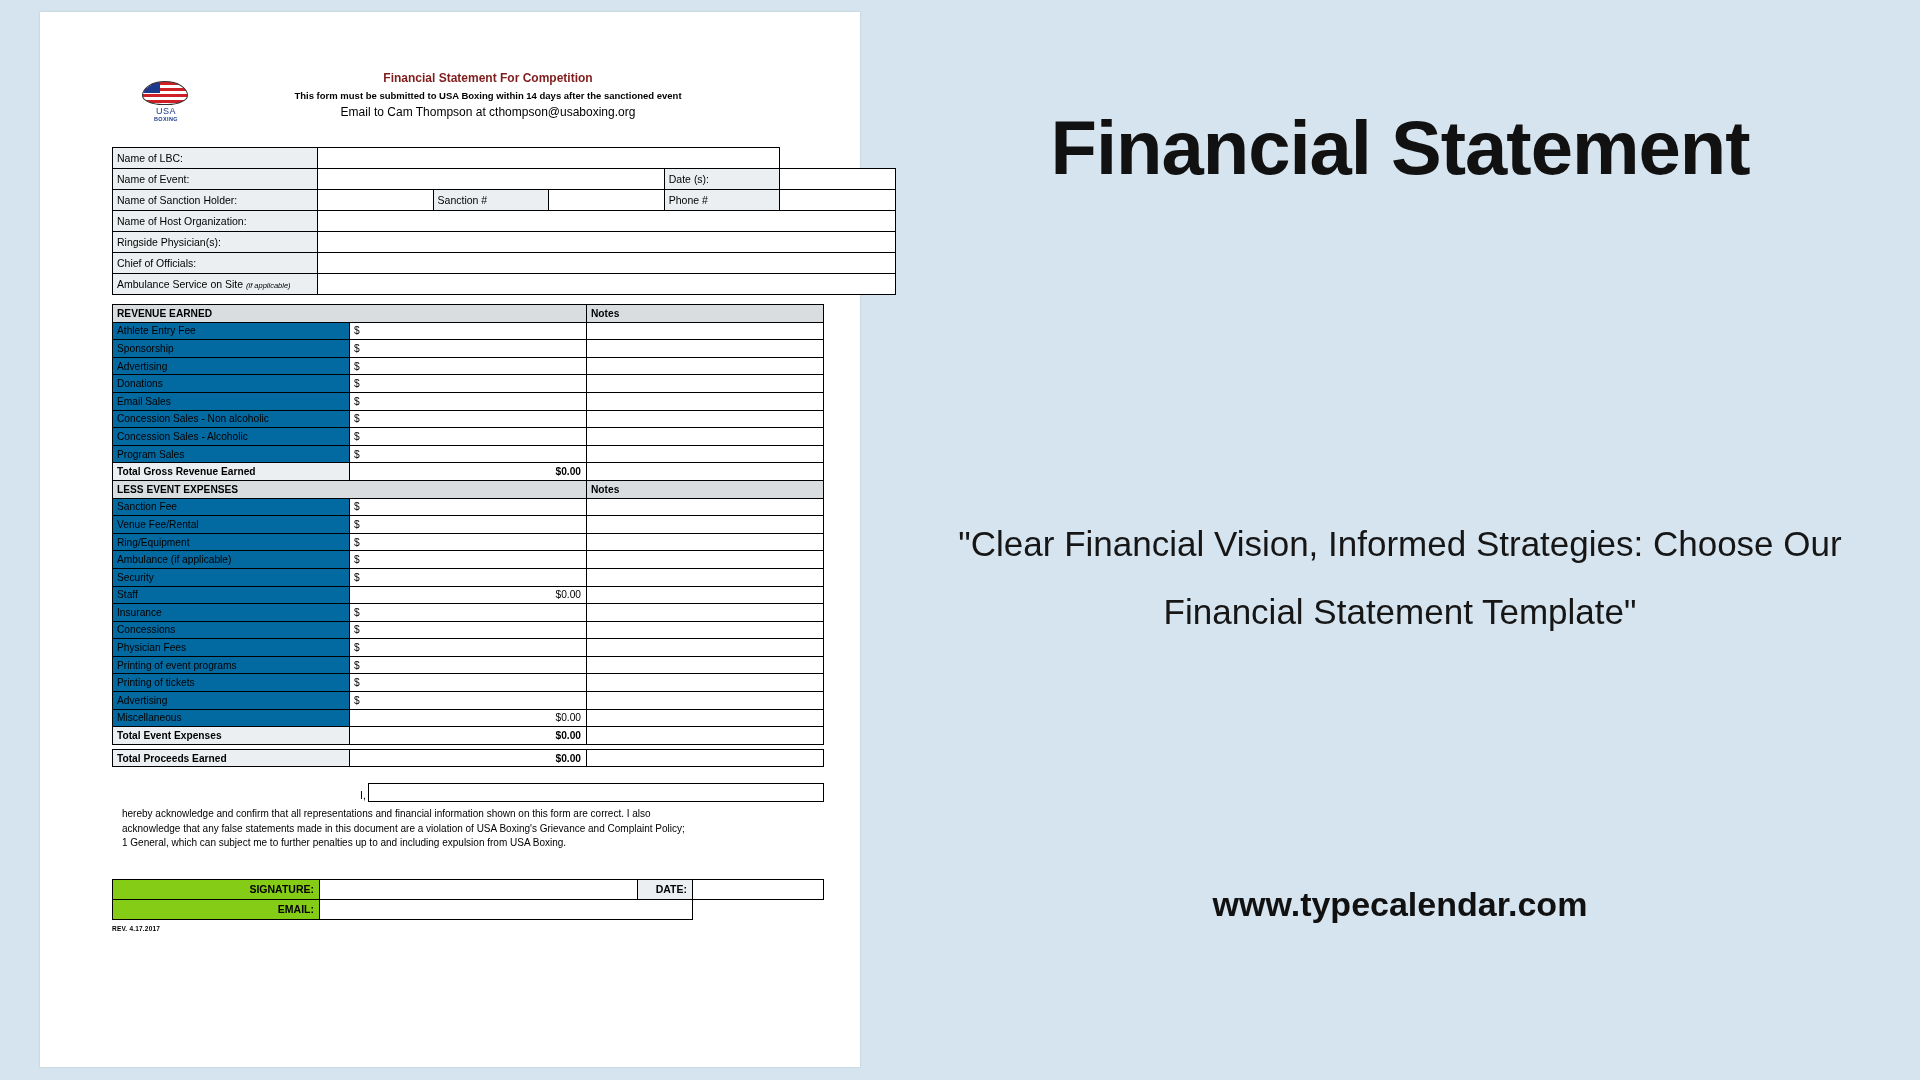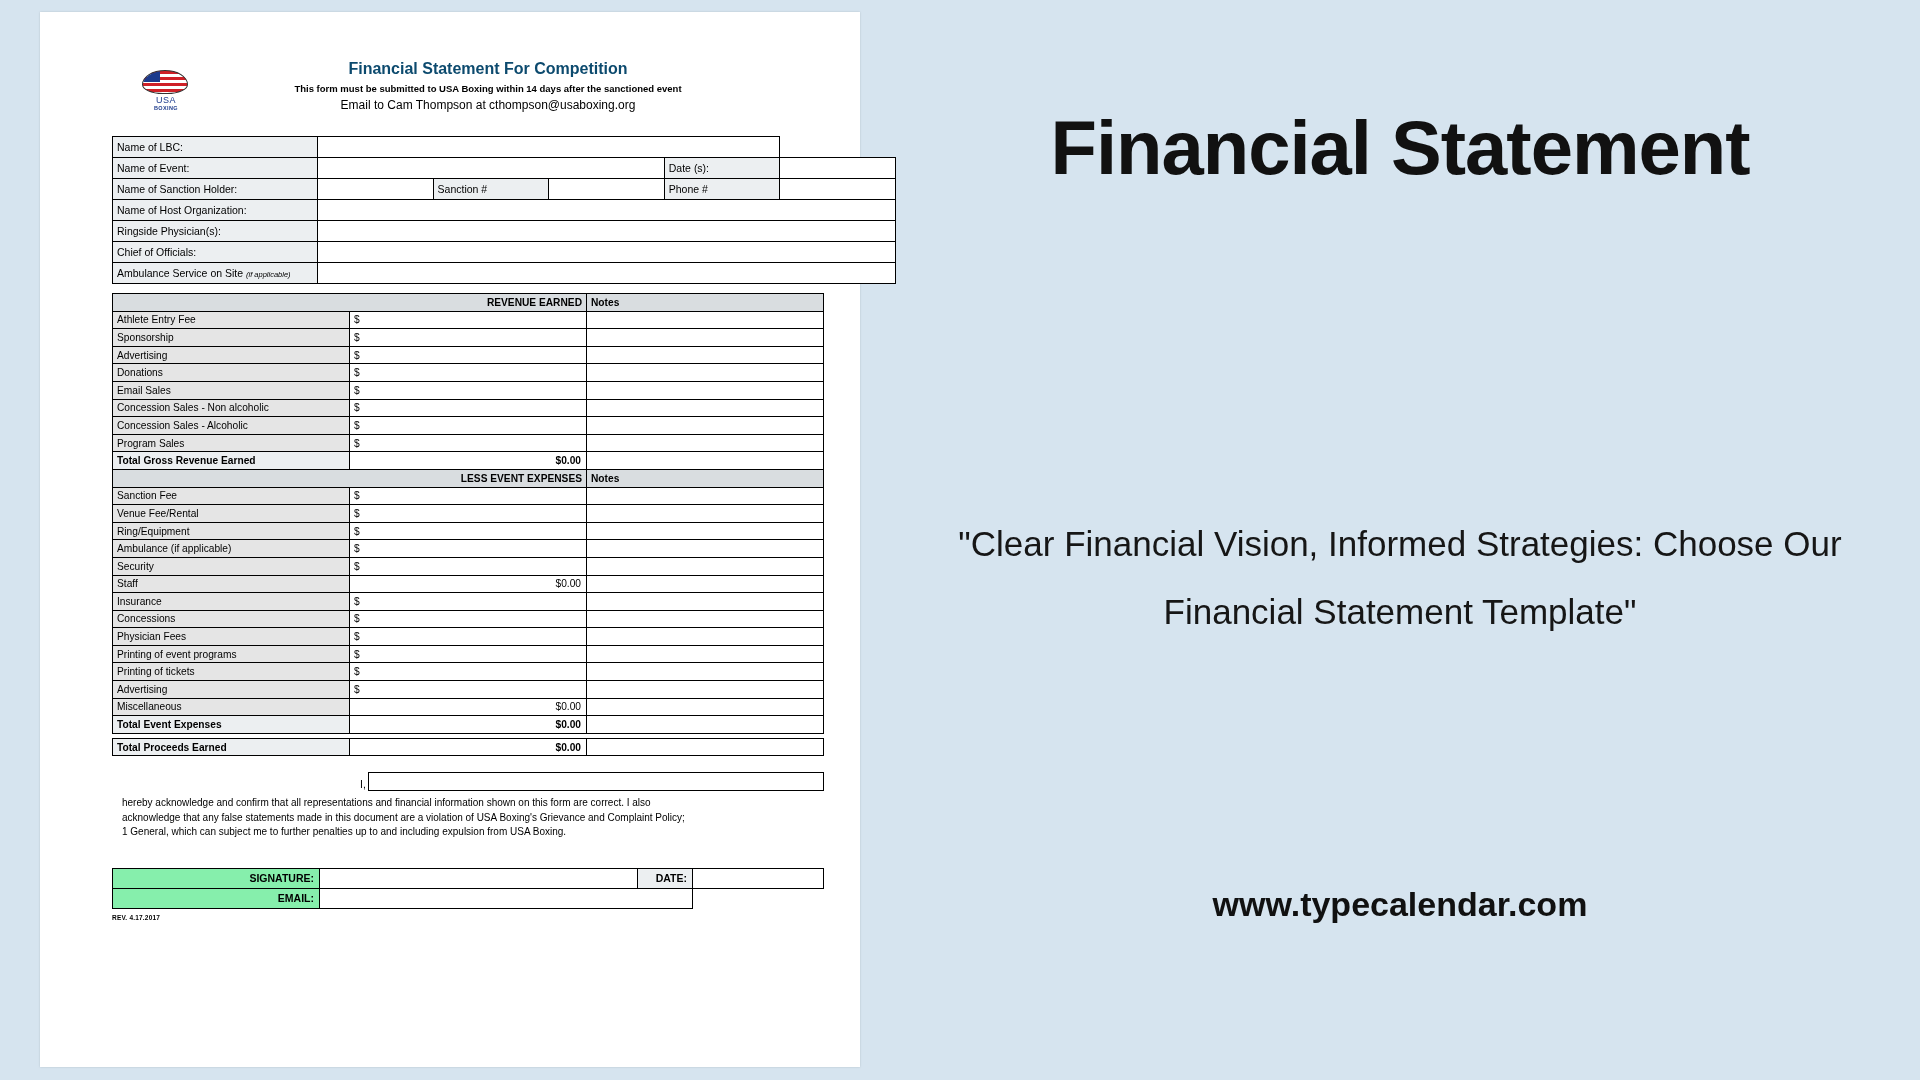--- a/index.html
+++ b/index.html
@@ -77,24 +77,24 @@
     font-weight: bold;
     color: #1b3a8c;
     letter-spacing: .4px;
     line-height: 7px;
   }
   .title-block {
     text-align: center;
     padding-left: 40px;
   }
   .doc-title {
-    font-size: 16px;
-    font-weight: bold;
-    color: #0c4a6e;
-    margin-top: 0;
+    font-size: 12px;
+    font-weight: bold;
+    color: #7f1d1d;
+    margin-top: 11px;
   }
   .doc-sub1 {
     font-size: 9.5px;
     font-weight: bold;
     margin-top: 5px;
   }
   .doc-sub2 {
     font-size: 12px;
     margin-top: 4px;
   }
@@ -137,30 +137,30 @@
   table.money td {
     border: 1px solid #000;
     height: 16.6px;
     font-size: 10.2px;
     padding: 0 4px;
     vertical-align: middle;
   }
   .sec-head {
     background: #d9dde0;
     font-weight: bold;
-    text-align: right;
+    text-align: left;
     font-size: 10.2px;
   }
   .notes-head {
     background: #d9dde0;
     font-weight: bold;
     font-size: 10.2px;
     text-align: left;
   }
-  td.item { background: #e5e5e5; width: 196px; }
+  td.item { background: #0369a1; width: 196px; }
   td.amt  { background: #ffffff; width: 78px; text-align: left; }
   td.amt.r { text-align: right; padding-right: 5px; }
   td.note { background: #ffffff; }
   tr.total td.item { font-weight: bold; background: #eceff1; }
   tr.total td.amt  { font-weight: bold; text-align: right; padding-right: 5px; }
   tr.spacer td { border: none; height: 4px; background: transparent; }
 
   ul.notes-list {
     margin: 16px 0 0 0;
     padding-left: 26px;
@@ -198,21 +198,21 @@
     table-layout: fixed;
   }
   table.sign td {
     border: 1px solid #000;
     height: 19px;
     font-size: 10.5px;
     padding: 0 5px;
     vertical-align: middle;
   }
   td.sig-lbl {
-    background: #86efac;
+    background: #84cc16;
     font-weight: bold;
     text-align: right;
     width: 196px;
   }
   td.sig-fill { background: #ffffff; }
   td.date-lbl {
     background: #eceff1;
     font-weight: bold;
     text-align: right;
     width: 44px;

